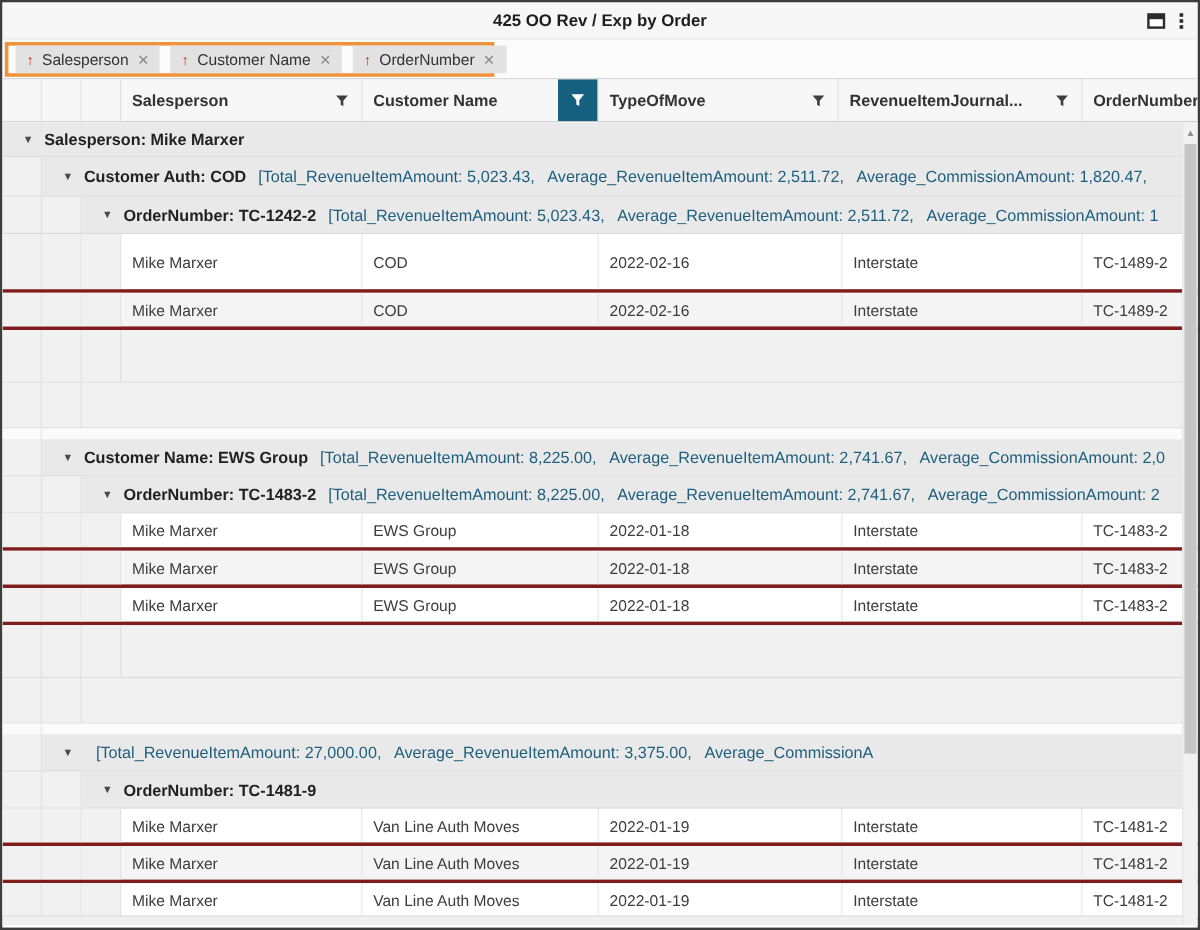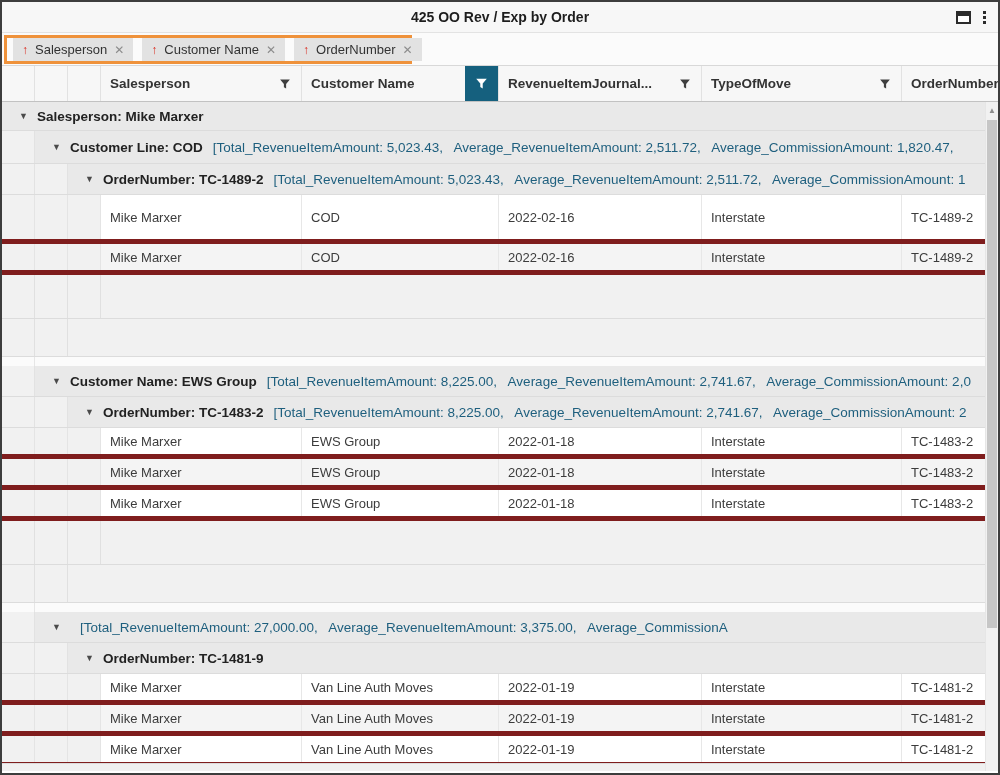--- a/index.html
+++ b/index.html
@@ -97,21 +97,21 @@
 
   .group-row { background:#e9e9e9; border-bottom:1px solid #dcdcdc; }
   .group-content {
     flex:1 1 auto; display:flex; align-items:center;
     padding-left:17px; overflow:hidden; white-space:nowrap;
   }
   .tri { font-size:9px; color:#4a4a4a; margin-right:9px; flex:0 0 auto; }
   .g-label { font-size:13.5px; font-weight:bold; color:#222; flex:0 0 auto; }
   .g-summary { font-size:13.5px; color:#1E5F7E; margin-left:10px; white-space:pre; overflow:hidden; flex:0 0 auto; }
 
-  .data-row { background:#fff; border-bottom:5px solid #7f1d1d; }
+  .data-row { background:#fff; border-bottom:3px solid #7f1d1d; }
   .data-row.alt { background:#f4f4f4; }
   .cell {
     display:flex; align-items:center;
     padding-left:9px; font-size:13px; color:#3c3c3c;
     border-right:1px solid #e7e7e7;
     overflow:hidden; white-space:nowrap;
   }
   .data-row .indent { border-right:1px solid #e4e4e4; }
 
   .footer-row { background:#f1f1f1; border-bottom:1px solid #dcdcdc; }
@@ -188,65 +188,65 @@
       </span>
     </div>
     <div class="hcell c2">
       <span class="hlabel">Customer Name</span>
       <span class="active-filter">
         <svg width="13" height="13" viewBox="0 0 16 16">
             <path d="M1.5 2h13l-5 6v6l-3-1.7V8z"></path>
           </svg>
       </span>
     </div>
+    <div class="hcell c4">
+      <span class="hlabel">TypeOfMove</span>
+      <span class="funnel">
+        <svg width="12" height="12" viewBox="0 0 16 16">
+            <path d="M1.5 2h13l-5 6v6l-3-1.7V8z"></path>
+          </svg>
+      </span>
+    </div>
     <div class="hcell c3">
       <span class="hlabel">RevenueItemJournal...</span>
       <span class="funnel">
         <svg width="12" height="12" viewBox="0 0 16 16">
             <path d="M1.5 2h13l-5 6v6l-3-1.7V8z"></path>
           </svg>
       </span>
     </div>
-    <div class="hcell c4">
-      <span class="hlabel">TypeOfMove</span>
-      <span class="funnel">
-        <svg width="12" height="12" viewBox="0 0 16 16">
-            <path d="M1.5 2h13l-5 6v6l-3-1.7V8z"></path>
-          </svg>
-      </span>
-    </div>
     <div class="hcell c5">
       <span class="hlabel">OrderNumber</span>
     </div>
   </div>
 
   <div class="body">
 
     <div class="row group-row" style="height:29px">
       <div class="group-content">
         <span class="tri">▼</span>
         <span class="g-label">Salesperson: Mike Marxer</span>
       </div>
     </div>
 
     <div class="row group-row" style="height:33px">
       <div class="indent"></div>
       <div class="group-content">
         <span class="tri">▼</span>
-        <span class="g-label">Customer Line: COD</span>
+        <span class="g-label">Customer Auth: COD</span>
         <span class="g-summary">[Total_RevenueItemAmount: 5,023.43,   Average_RevenueItemAmount: 2,511.72,   Average_CommissionAmount: 1,820.47,</span>
       </div>
     </div>
 
     <div class="row group-row" style="height:31px">
       <div class="indent"></div>
       <div class="indent"></div>
       <div class="group-content">
         <span class="tri">▼</span>
-        <span class="g-label">OrderNumber: TC-1489-2</span>
+        <span class="g-label">OrderNumber: TC-1242-2</span>
         <span class="g-summary">[Total_RevenueItemAmount: 5,023.43,   Average_RevenueItemAmount: 2,511.72,   Average_CommissionAmount: 1</span>
       </div>
     </div>
 
     <div class="row data-row" style="height:49px">
       <div class="indent"></div>
         <div class="indent"></div>
         <div class="indent"></div>
       <div class="cell c1">Mike Marxer</div>
       <div class="cell c2">COD</div>

